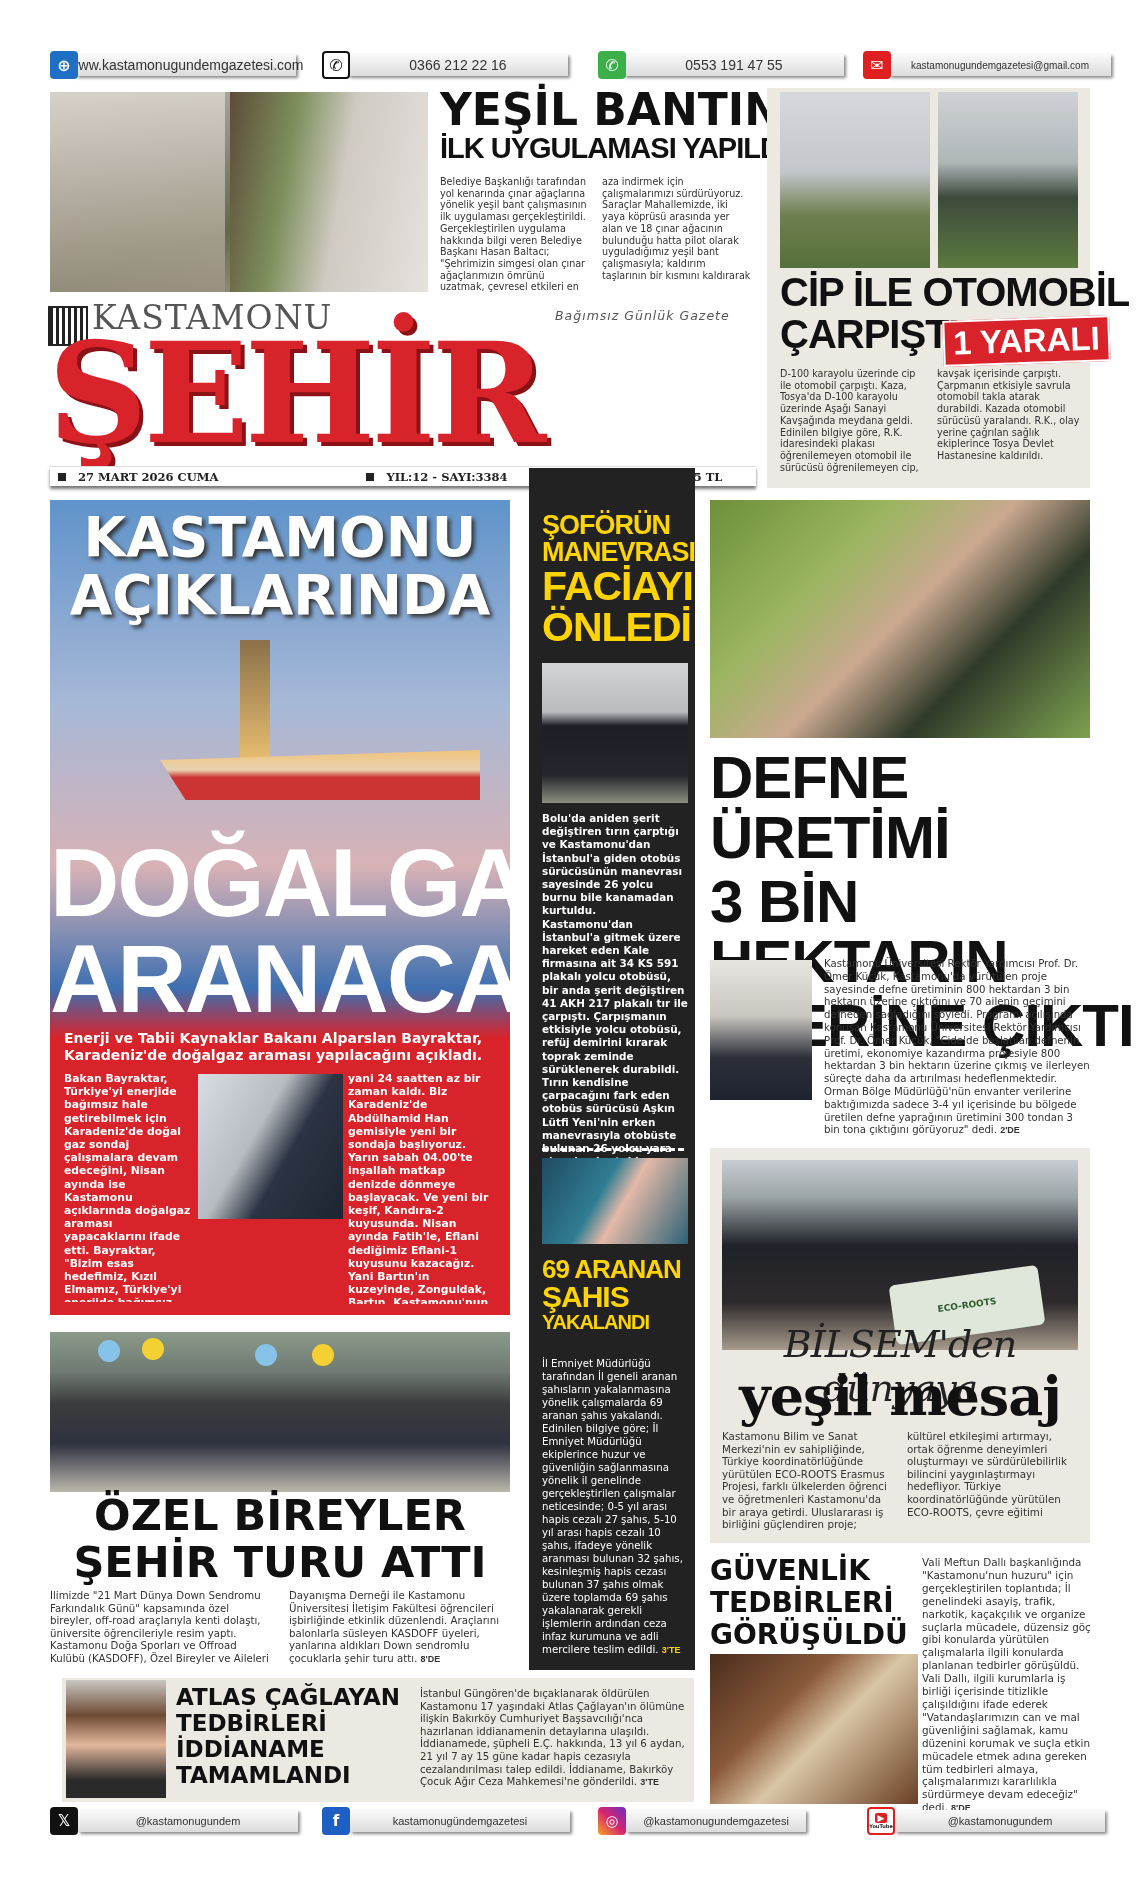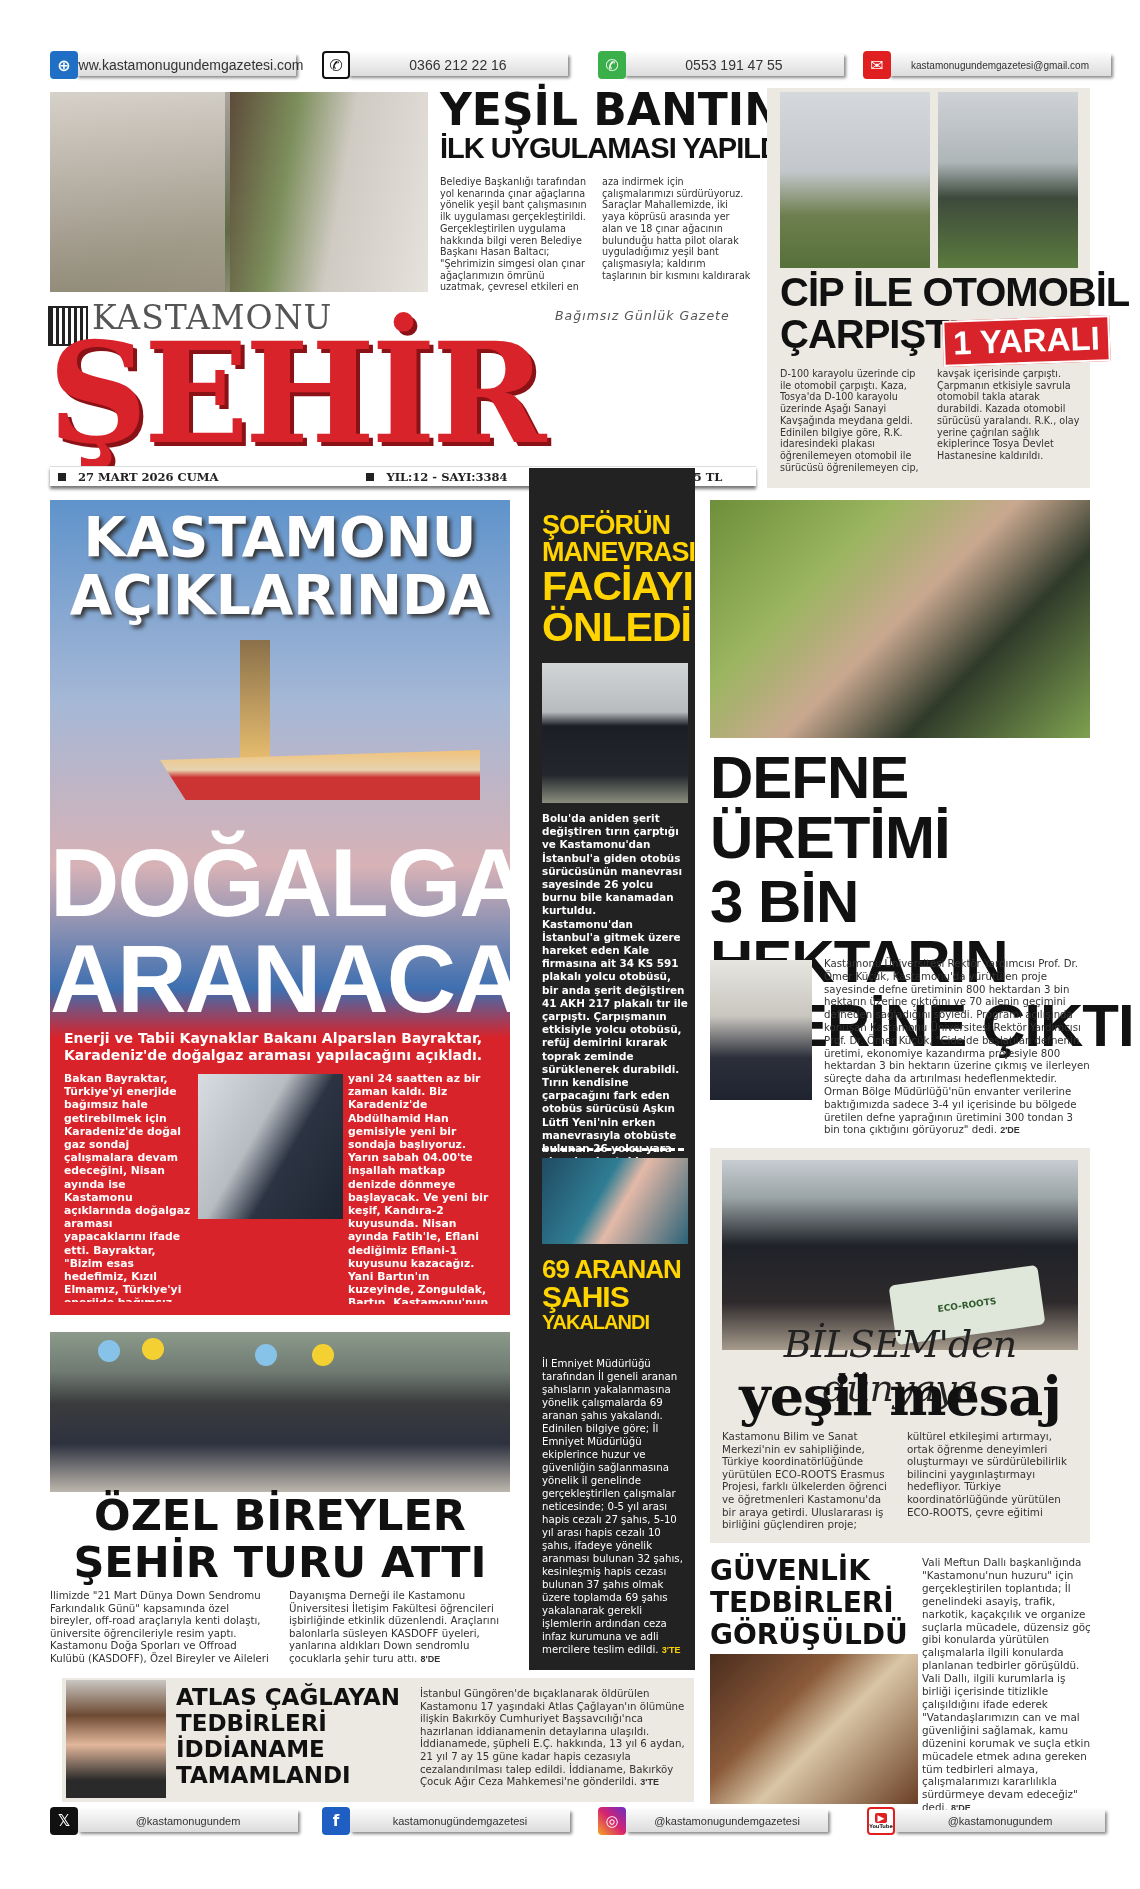--- a/index.html
+++ b/index.html
@@ -161,21 +161,21 @@
 <div class="social" style="left:50px">
   <span class="ic" style="background:#111">𝕏</span>
   <span class="bar" style="width:220px">@kastamonugundem</span>
 </div>
 <div class="social" style="left:322px">
   <span class="ic" style="background:#1f5fc4">f</span>
   <span class="bar" style="width:220px">kastamonugündemgazetesi</span>
 </div>
 <div class="social" style="left:598px">
   <span class="ic" style="background:linear-gradient(45deg,#f5a623,#d6246e,#6a2fc4)">◎</span>
-  <span class="bar" style="width:202px">@kastamonugundemgazetesi</span>
+  <span class="bar" style="width:180px">@kastamonugundemgazetesi</span>
 </div>
 <div class="social" style="left:867px">
   <span class="ic" style="background:#fff;border:2px solid #e02020;flex-direction:column;font-size:9px;color:#e02020">
       <span style="background:#e02020;color:#fff;padding:0 3px;border-radius:2px">▶</span>
       <span style="font-size:5px;color:#222">YouTube</span>
     </span>
   <span class="bar" style="width:210px">@kastamonugundem</span>
 </div>
 
 </body></html>

